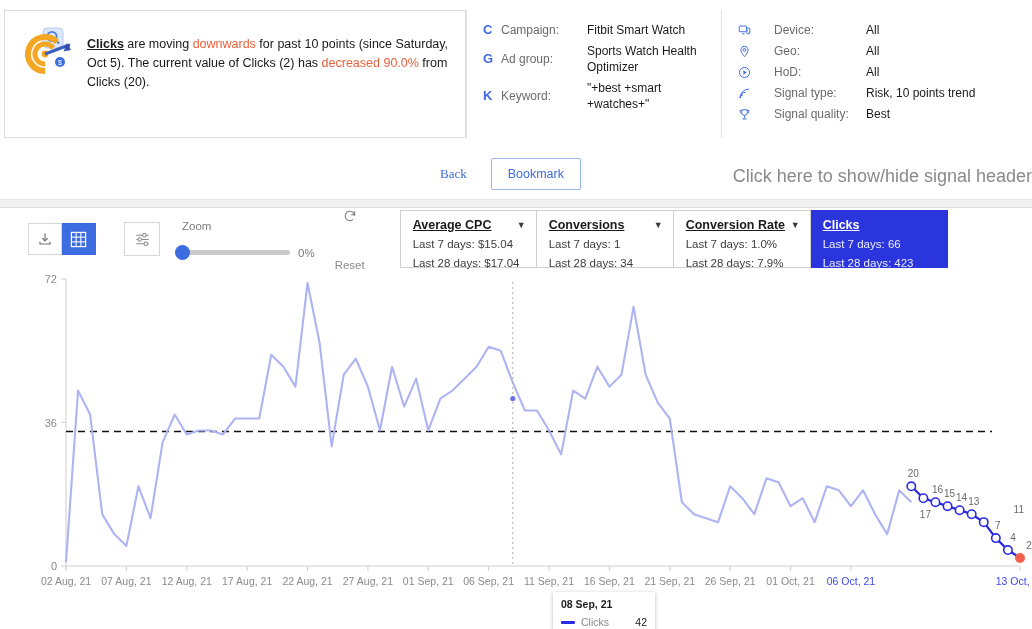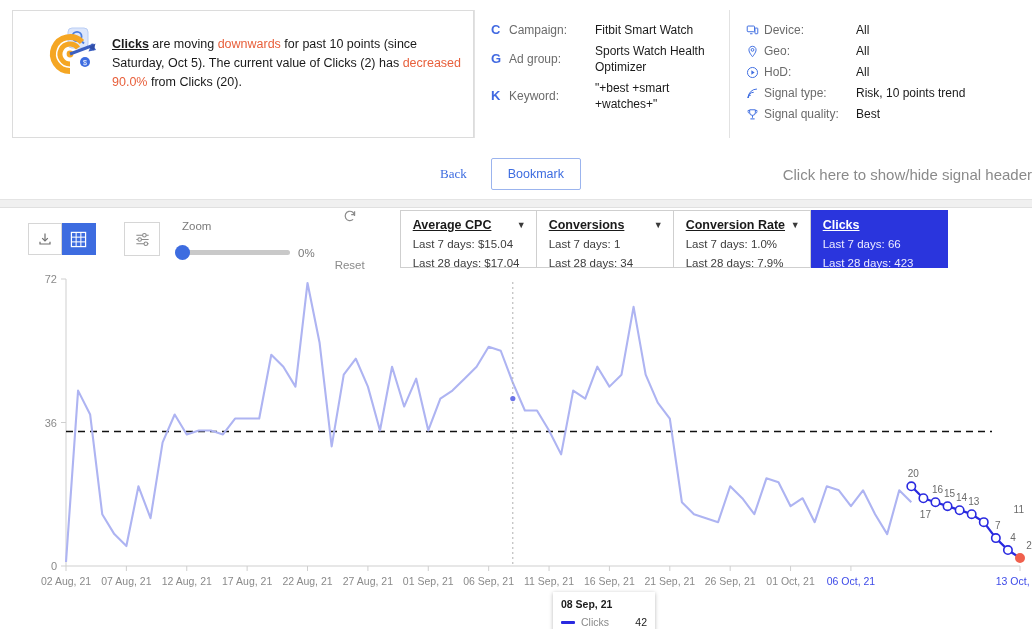--- a/index.html
+++ b/index.html
@@ -18,23 +18,23 @@
     align-items: flex-start;
     padding: 10px 0 0 0;
     height: 148px;
   }
   .summary-card {
     width: 462px;
     min-height: 128px;
     border: 1px solid #dcdcdc;
     background: #fff;
     display: flex;
-    padding: 12px 12px 12px 27px;
+    padding: 12px 12px 12px 10px;
     gap: 12px;
-    margin-left: 12px;
+    margin-left: 4px;
   }
   .signal-icon {
     width: 60px; height: 60px;
     flex: 0 0 60px;
     position: relative;
   }
   .summary-text {
     font-size: 12.5px;
     line-height: 19px;
     color: #1a1a1a;
@@ -55,21 +55,21 @@
   .meta-ico {
     width: 18px; flex: 0 0 18px;
     color: #4169e1;
     font-weight: bold;
     font-size: 13px;
     text-align: left;
     display: inline-flex; align-items: center;
   }
   .meta-ico svg { display: block; }
   .meta-label { color: #6b6b6b; width: 86px; flex: 0 0 86px; }
-  .meta-label.wide { width: 92px; flex: 0 0 92px; }
+  .meta-label.wide { width: 92px; flex: 0 0 92px; margin-left: 18px; }
   .meta-value { color: #1a1a1a; }
 
   .meta-left { width: 220px; }
 
   
   .action-row {
     position: relative;
     display: flex;
     align-items: center;
     height: 52px;
@@ -88,21 +88,21 @@
     margin-left: 14px;
   }
   .btn-action {
     color: #fff; font-size: 12.5px; background: #3d6ce0;
     border: 1px solid #3d6ce0; border-radius: 2px;
     padding: 9px 16px; cursor: pointer; font-family: inherit;
     margin-left: 22px;
   }
   .header-hint {
     position: absolute; right: 0px; top: 18px;
-    font-size: 15px; color: #8a8a8a; cursor: pointer;
+    font-size: 18px; color: #8a8a8a; cursor: pointer;
   }
 
   .band { height: 8px; background: #f0f0f0; border-bottom: 1px solid #e0e0e0; }
 
   
   .toolbar { display: flex; align-items: center; height: 62px; padding: 0 0 0 28px; }
   .icon-group { display: flex; }
   .icon-btn {
     width: 34px; height: 32px;
     border: 1px solid #d6d6d6;

